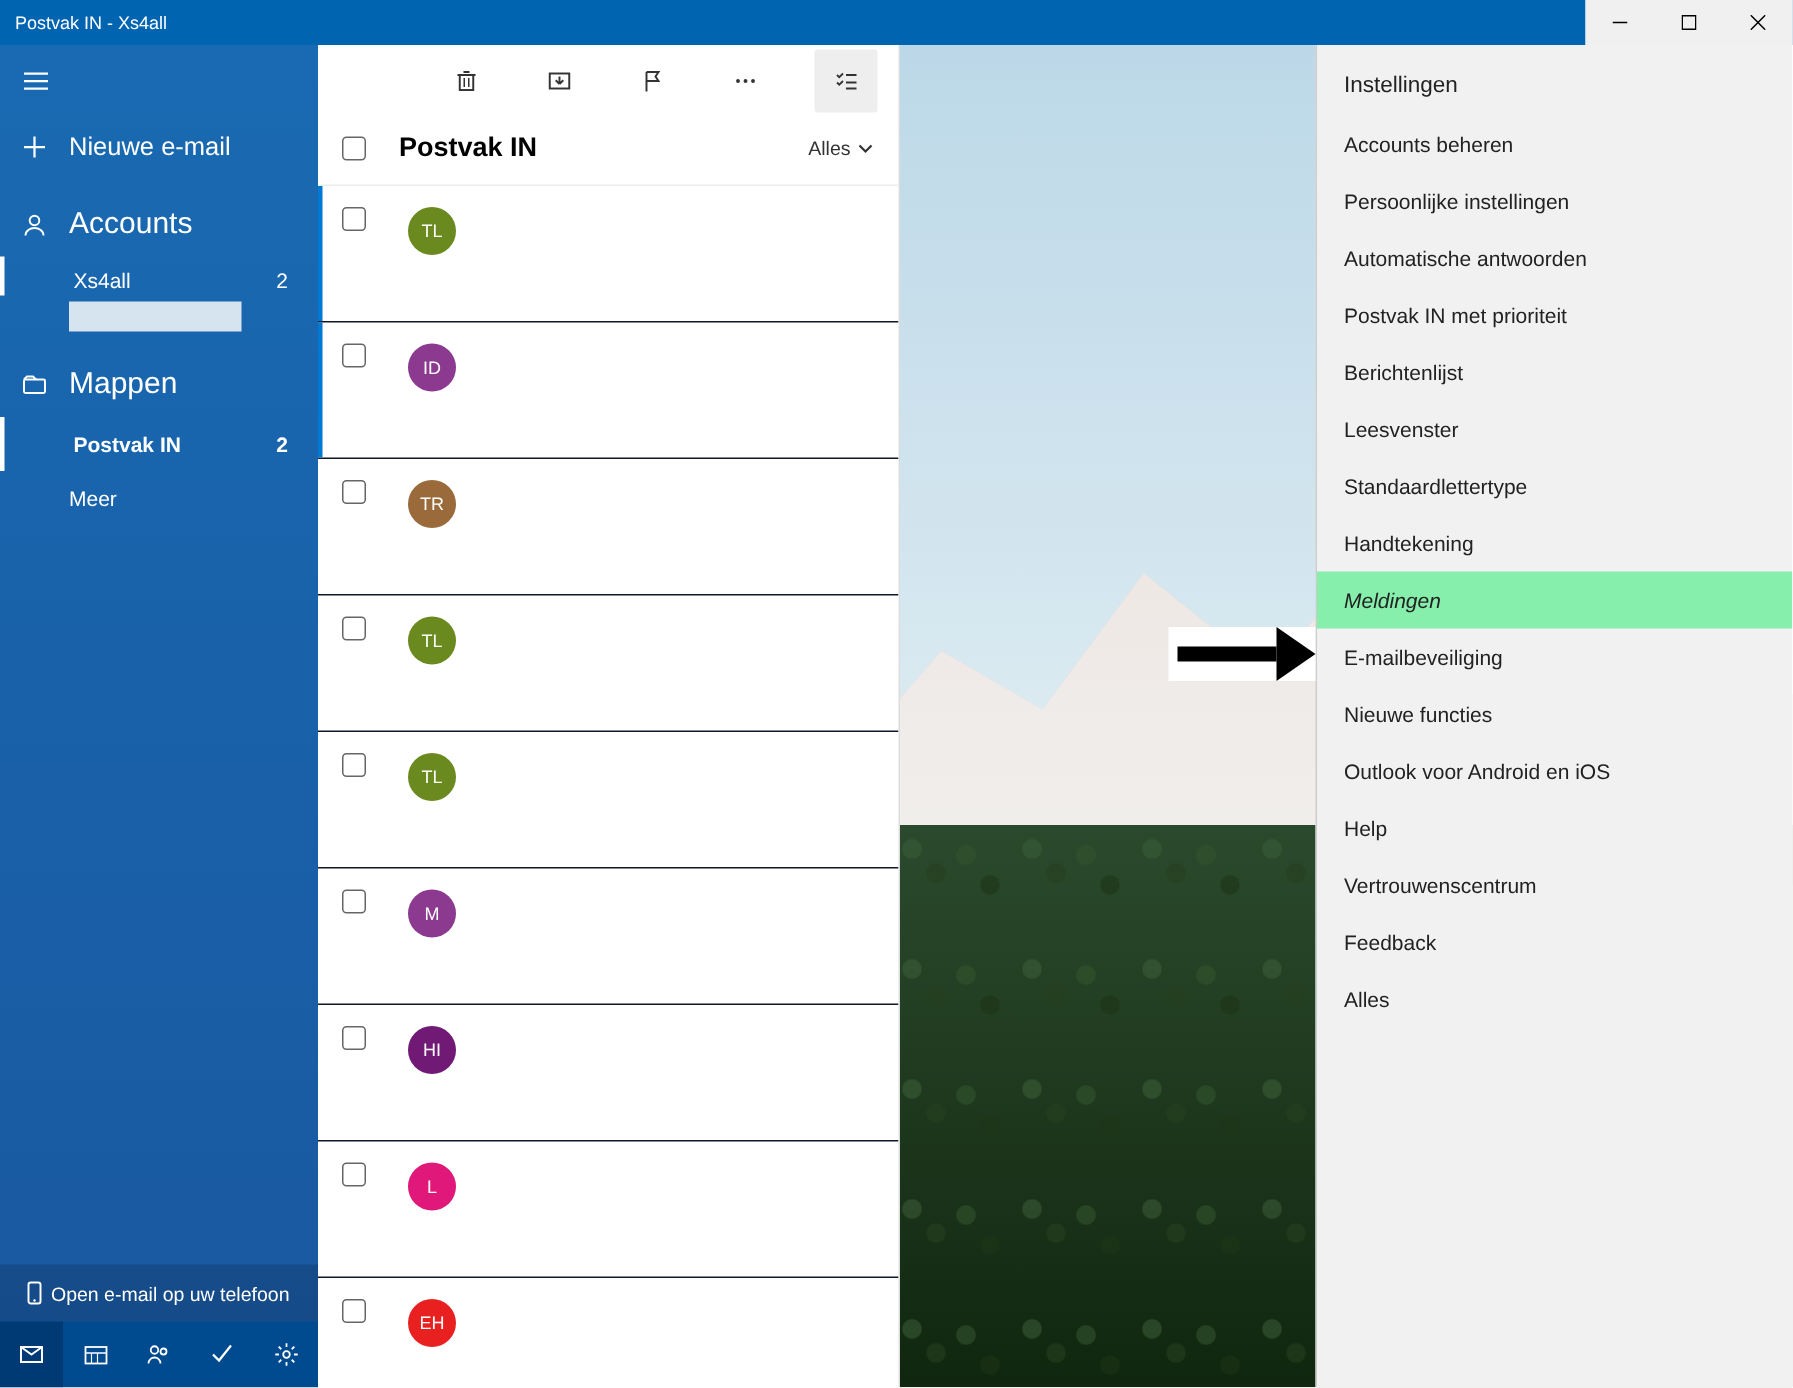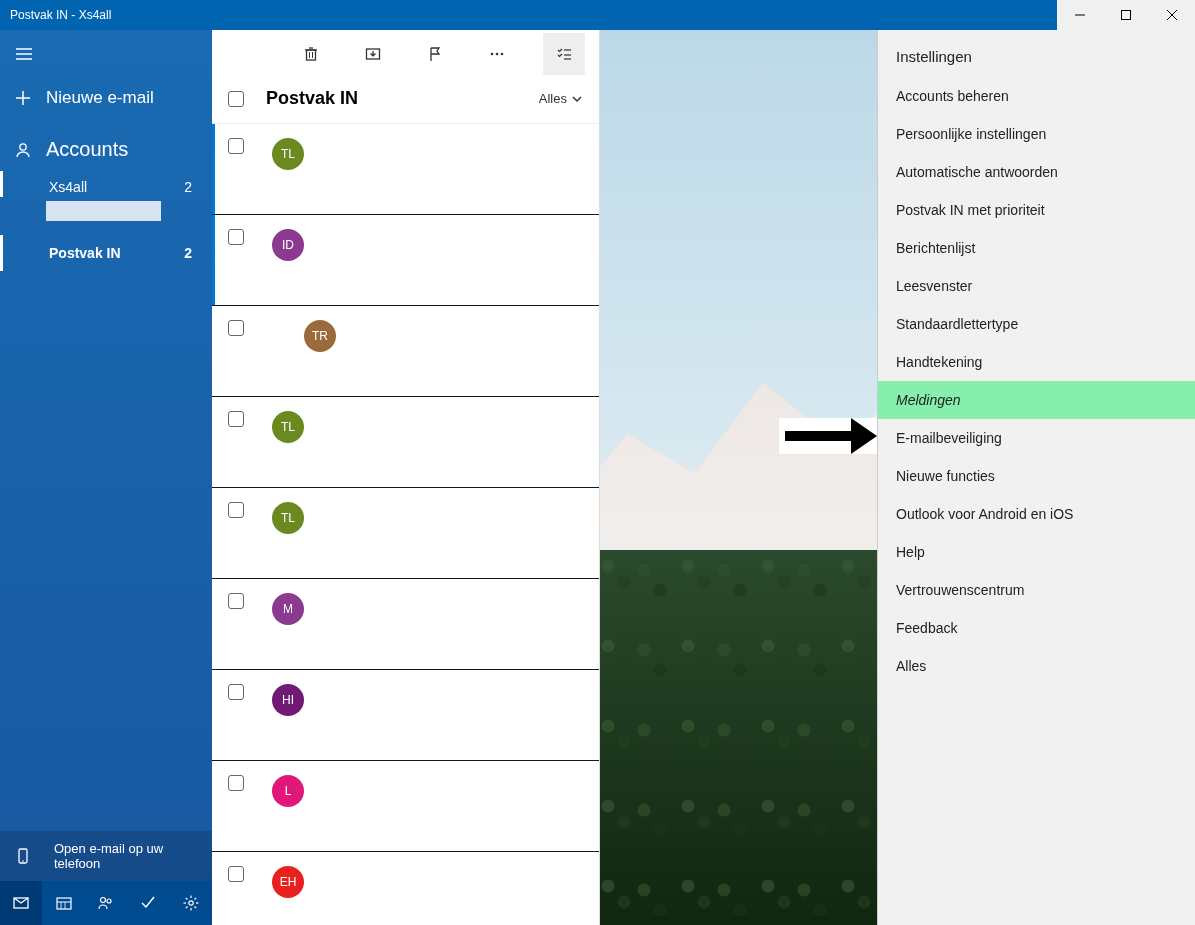--- a/index.html
+++ b/index.html
@@ -22,21 +22,21 @@
   .sidebar .ham { width:48px; height:48px; display:flex; align-items:center; justify-content:center; }
   .sidebar .new-mail { display:flex; align-items:center; gap:14px; padding:10px 14px 20px 14px; font-size:17px; font-weight:400; }
   .sidebar .section { display:flex; align-items:center; gap:14px; padding:10px 14px; font-size:20px; }
   .account-row { display:flex; align-items:center; justify-content:space-between; padding:8px 20px 2px 46px; font-size:14px; border-left:3px solid #fff; margin-left:0; }
   .redact-box { margin:4px 0 14px 46px; width:115px; height:20px; background:#d6e4ef; }
   .folder-row { display:flex; align-items:center; justify-content:space-between; padding:10px 20px 10px 46px; font-size:14px; border-left:3px solid #fff; font-weight:600; }
   .subfolder-row { padding:10px 20px 10px 46px; font-size:14px; }
   .sidebar { background: linear-gradient(rgba(0,90,170,0.9),rgba(0,70,150,0.9)); }
 
   .sidebar-bottom { margin-top:auto; }
-  .phone-bar { display:flex; align-items:center; gap:22px; padding:10px 14px; font-size:13px; background:rgba(0,0,0,0.15); }
+  .phone-bar { display:flex; align-items:center; gap:2px; padding:10px 14px; font-size:13px; background:rgba(0,0,0,0.15); }
   .app-bar { display:flex; height:44px; background:#004a8f; }
   .app-btn { width:48px; display:flex; align-items:center; justify-content:center; color:#fff; }
   .app-btn.active { background:#003a75; }
   .app-bar .spacer { flex:1; }
 
   
   .list-col { width:388px; background:#fff; border-right:1px solid #ddd; display:flex; flex-direction:column; }
   .toolbar { height:48px; display:flex; align-items:center; justify-content:flex-end; gap:30px; padding:0 14px; }
   .tool-btn { width:32px; height:32px; display:flex; align-items:center; justify-content:center; color:#333; position:relative;}
   .tool-btn.boxed { background:#eee; width:42px; height:42px; border-radius:2px; }
@@ -131,23 +131,35 @@
           </svg>
       </span>
       <span>Accounts</span>
     </div>
     <div class="account-row">
       <span>Xs4all</span>
       <span>2</span>
     </div>
     <div class="redact-box"></div>
 
+    <div class="section">
+      <span>
+        <svg class="ico" viewBox="0 0 18 18">
+            <rect x="2" y="5" width="14" height="9" rx="1" fill="none" stroke="#fff" stroke-width="1.3"></rect>
+            <path d="M2 5l2-2h4l2 2" fill="none" stroke="#fff" stroke-width="1.3"></path>
+          </svg>
+      </span>
+      <span>Mappen</span>
+    </div>
     <div class="folder-row">
       <span>Postvak IN</span>
       <span>2</span>
+    </div>
+    <div class="subfolder-row">
+      <span>Meer</span>
     </div>
 
     <div class="sidebar-bottom">
       <div class="phone-bar">
         <span>
           <svg class="ico" viewBox="0 0 18 18">
               <rect x="5" y="2" width="8" height="14" rx="1.5" fill="none" stroke="#fff" stroke-width="1.3"></rect>
               <circle cx="9" cy="14" r="0.8" fill="#fff"></circle>
             </svg>
         </span>
@@ -269,21 +281,21 @@
           <div class="chk"></div>
           <div class="avatar" style="background: rgb(106, 138, 31);">TL</div>
         </div>
         <div class="msg">
           <div class="bar"></div>
           <div class="chk"></div>
           <div class="avatar" style="background: rgb(139, 58, 143);">ID</div>
         </div>
         <div class="msg">
           <div class="chk"></div>
-          <div class="avatar" style="background: rgb(154, 106, 58); margin-left: 32px;">TR</div>
+          <div class="avatar" style="background: rgb(154, 106, 58);">TR</div>
         </div>
         <div class="msg">
           <div class="chk"></div>
           <div class="avatar" style="background: rgb(106, 138, 31);">TL</div>
         </div>
         <div class="msg">
           <div class="chk"></div>
           <div class="avatar" style="background: rgb(106, 138, 31);">TL</div>
         </div>
         <div class="msg">

